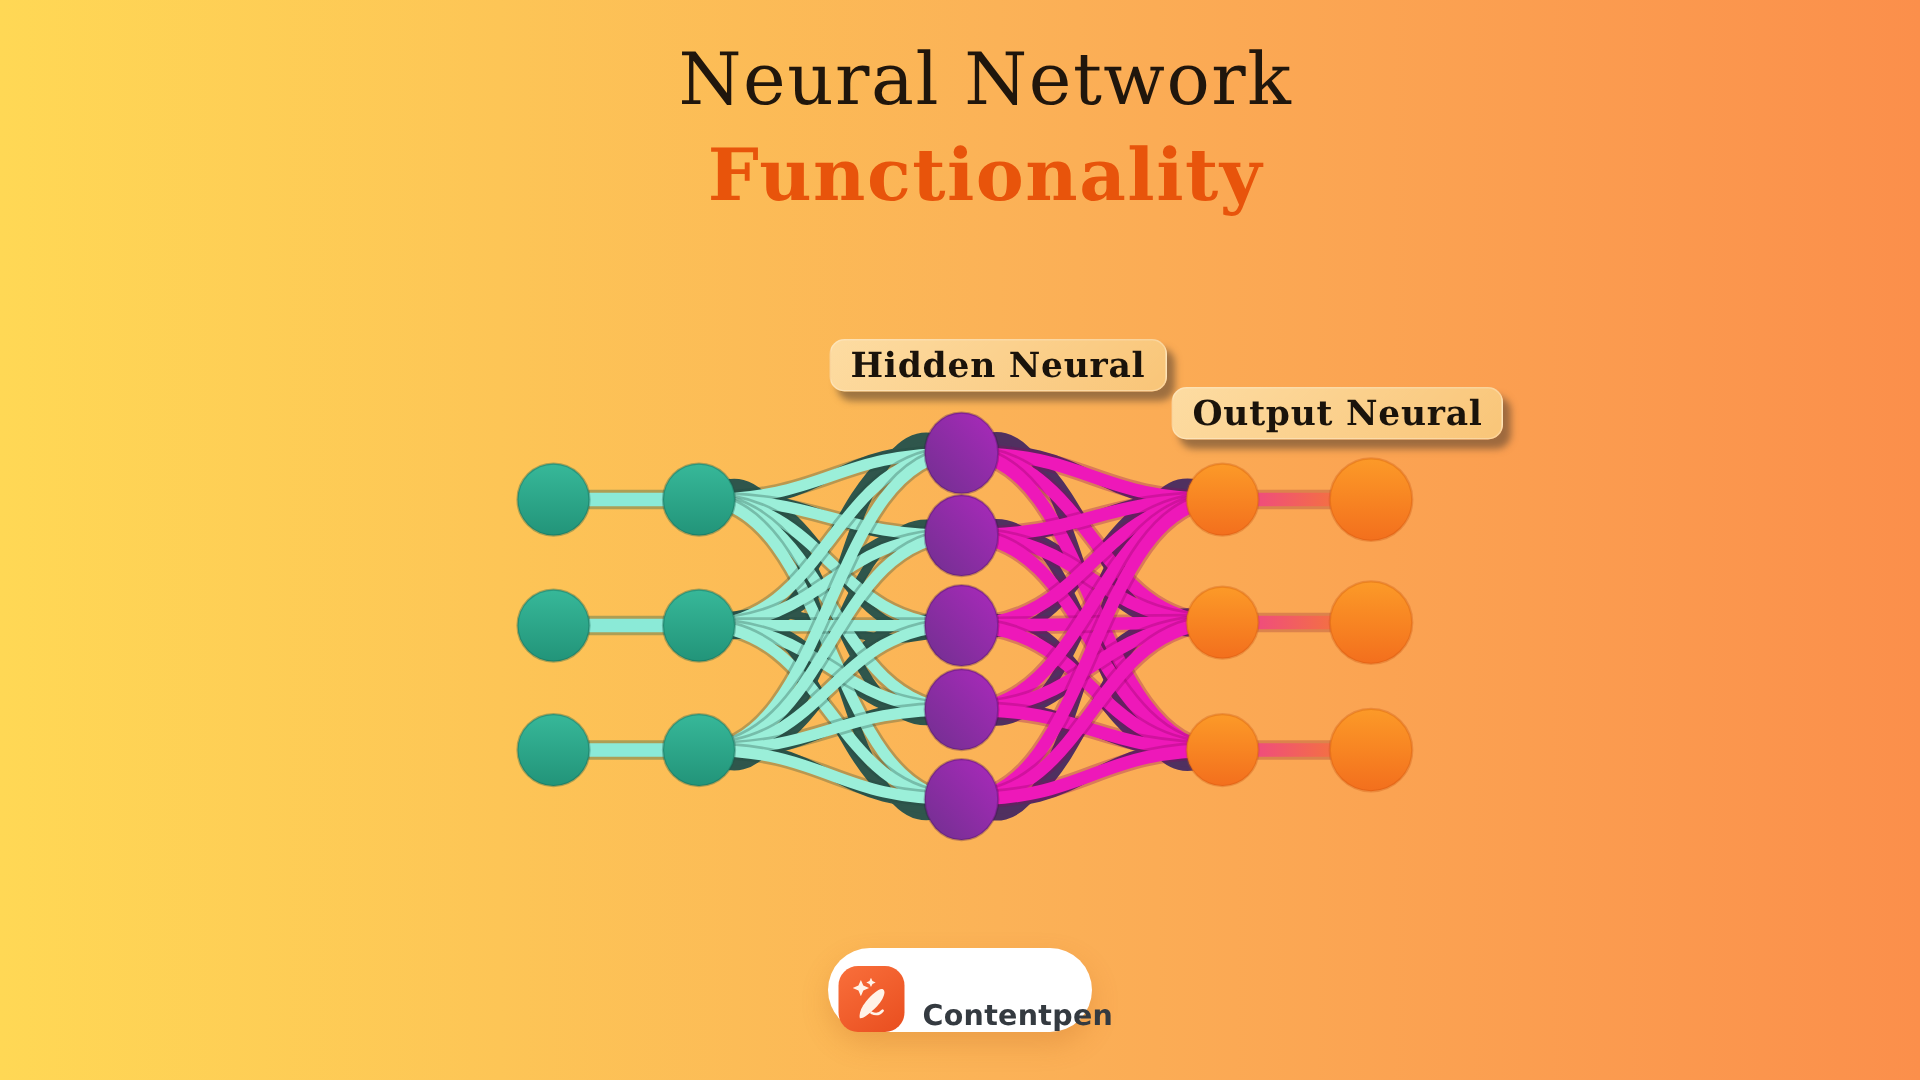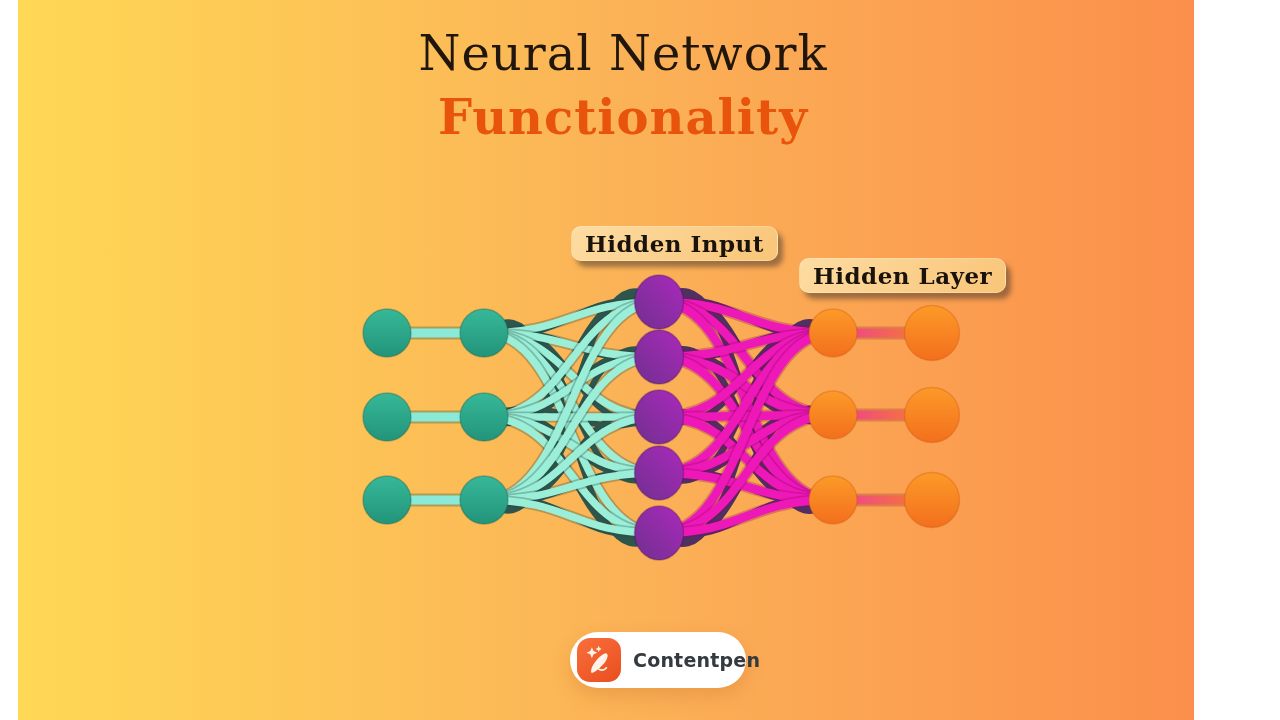--- a/index.html
+++ b/index.html
@@ -1,22 +1,21 @@
 <!DOCTYPE html>
 <html><head>
 <meta charset="utf-8">
 <style>
   html,body{margin:0;padding:0;}
   .canvas{
     position:relative;
-    width:1176px;height:720px;
+    width:1280px;height:720px;
     overflow:hidden;
     background:linear-gradient(90deg,#FFD855 0%,#FBB257 52%,#FB8F4B 100%);
     font-family:"DejaVu Serif","Liberation Serif",serif;
-    margin-left:18px;
   }
   
   .title-block{
     position:absolute;top:26px;left:0;width:100%;
     text-align:center;transform:translateX(17px);
   }
   .title-block h1{
     margin:0;font-size:48px;font-weight:500;letter-spacing:1px;
     color:#20160c;line-height:1.15;
   }
@@ -39,21 +38,21 @@
   .label-hidden{left:553px;top:226px;}
   .label-output{left:781px;top:258px;}
   
   #net-svg{position:absolute;left:0;top:0;width:1280px;height:720px;}
   
   .logo-pill{
     position:absolute;left:552px;top:632px;
     width:176px;height:56px;border-radius:28px;
     background:#ffffff;
     box-shadow:0 8px 18px rgba(190,100,30,0.25);
-    display:flex;align-items:center;gap:12px;
+    display:flex;align-items:flex-end;gap:12px;
     padding:0;box-sizing:border-box;
   }
   .logo-badge{
     width:44px;height:44px;margin-left:7px;
     border-radius:13px;flex:0 0 auto;
     background:linear-gradient(145deg,#F96F3B 0%,#E94E1F 100%);
     display:flex;align-items:center;justify-content:center;
   }
   .logo-text{
     font-family:"DejaVu Sans","Liberation Sans",sans-serif;
@@ -204,24 +203,24 @@
       <ellipse cx="641" cy="533" rx="24.5" ry="27" fill="url(#gHid)" stroke="rgba(60,10,80,0.3)" stroke-width="1.5"></ellipse>
       <circle cx="815" cy="333" r="24" fill="url(#gOut)" stroke="rgba(200,80,10,0.3)" stroke-width="1.5"></circle>
       <circle cx="815" cy="415" r="24" fill="url(#gOut)" stroke="rgba(200,80,10,0.3)" stroke-width="1.5"></circle>
       <circle cx="815" cy="500" r="24" fill="url(#gOut)" stroke="rgba(200,80,10,0.3)" stroke-width="1.5"></circle>
       <circle cx="914" cy="333" r="27.5" fill="url(#gOut)" stroke="rgba(200,80,10,0.3)" stroke-width="1.5"></circle>
       <circle cx="914" cy="415" r="27.5" fill="url(#gOut)" stroke="rgba(200,80,10,0.3)" stroke-width="1.5"></circle>
       <circle cx="914" cy="500" r="27.5" fill="url(#gOut)" stroke="rgba(200,80,10,0.3)" stroke-width="1.5"></circle>
     </svg>
 
   <div class="layer-label label-hidden">
-    <span>Hidden Input</span>
+    <span>Hidden Neural</span>
   </div>
   <div class="layer-label label-output">
-    <span>Hidden Layer</span>
+    <span>Output Neural</span>
   </div>
 
   <div class="logo-pill">
     <div class="logo-badge">
       <svg width="34" height="34" viewBox="0 0 48 48">
         <path fill="#FFF3E8" d="M13 42 C12 38 14 32 19 26 C25 19 32 13 35 15 C38 17 35 25 29 31 C23 37 16 43 13 42 Z"></path>
         <path fill="none" stroke="#FFF3E8" stroke-width="2.4" stroke-linecap="round" d="M24 37 C28 39 32 38 34.5 35"></path>
         <path fill="#FFF3E8" d="M14 6 L16.3 11.4 L21.7 13.7 L16.3 16 L14 21.4 L11.7 16 L6.3 13.7 L11.7 11.4 Z"></path>
         <path fill="#FFF3E8" d="M23.5 4 L24.9 7 L27.9 8.4 L24.9 9.8 L23.5 12.8 L22.1 9.8 L19.1 8.4 L22.1 7 Z"></path>
       </svg>

